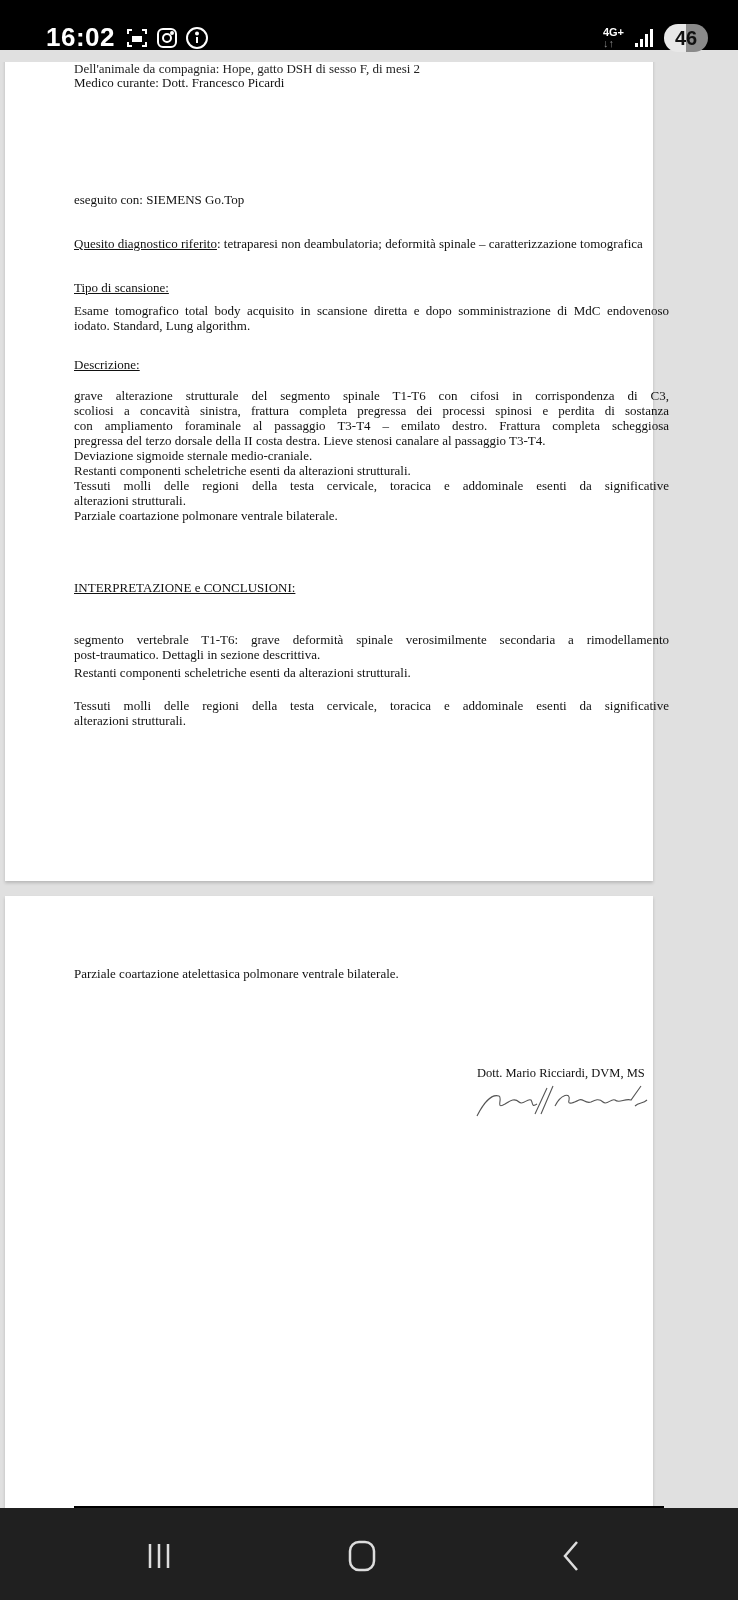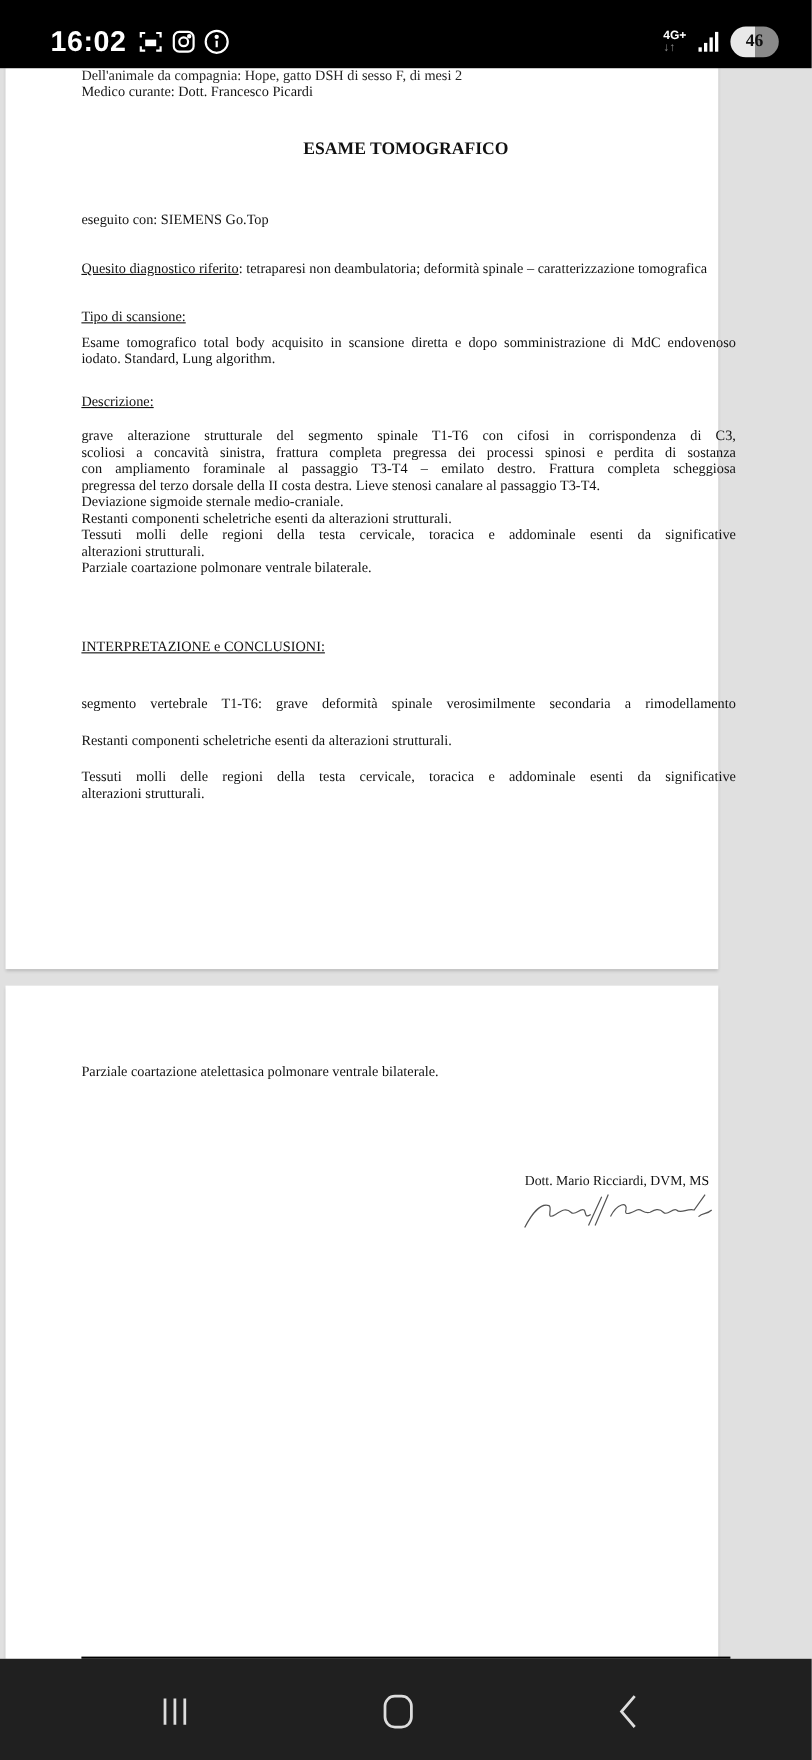--- a/index.html
+++ b/index.html
@@ -1,26 +1,26 @@
 <!DOCTYPE html>
 <html><head>
 <meta charset="utf-8">
 <style>
   * { box-sizing: border-box; margin: 0; padding: 0; }
   html, body { width: 738px; height: 1600px; overflow: hidden; background: #e0e0e0; }
   body { position: relative; font-family: "Liberation Serif", serif; color: #111; }
 
-  .status-bar { position: absolute; left: 0; top: 0; width: 738px; height: 62px; background: #000; z-index: 10; }
+  .status-bar { position: absolute; left: 0; top: 0; width: 738px; height: 50px; background: #000; z-index: 10; }
   .status-time { position: absolute; left: 46px; top: 22px; color: #fff; font-family: "Liberation Sans", sans-serif; font-weight: bold; font-size: 26px; letter-spacing: 0.5px; }
   .status-icons-left { position: absolute; left: 125px; top: 26px; display: flex; gap: 6px; }
   .status-icons-left svg { width: 24px; height: 24px; }
   .status-right { position: absolute; right: 30px; top: 24px; display: flex; align-items: center; gap: 10px; }
   .net { color: #fff; font-family: "Liberation Sans", sans-serif; font-size: 11px; font-weight: bold; line-height: 11px; text-align: left; }
   .net .arrows { color: #888; font-size: 11px; }
-  .battery { width: 44px; height: 28px; border-radius: 14px; background: linear-gradient(90deg, #e8e8e8 0 50%, #8a8a8a 50% 100%); color: #111; font-family: Liberation Serif, serif; font-weight: bold; font-size: 16px; display: flex; align-items: center; justify-content: center; text-align: right; }
+  .battery { width: 44px; height: 28px; border-radius: 14px; background: linear-gradient(90deg, #e8e8e8 0 50%, #8a8a8a 50% 100%); color: #111; font-family: Liberation Sans, sans-serif; font-weight: bold; font-size: 20px; display: flex; align-items: center; justify-content: center; text-align: right; }
 
   .viewer { position: absolute; left: 0; top: 62px; width: 738px; height: 1446px; background: #e0e0e0; overflow: hidden; }
   .page { position: absolute; left: 5px; width: 648px; background: #fff; box-shadow: 0 2px 3px rgba(0,0,0,0.18); }
   .page1 { top: -40px; height: 859px; }
   .page2 { top: 834px; height: 700px; }
 
   .doc-line { position: absolute; left: 69px; font-size: 13px; line-height: 15px; }
   .cut-line { top: 39px; color: #222; }
   .medico { top: 53px; }
   .title { position: absolute; left: 0; width: 728px; top: 105px; text-align: center; font-weight: bold; font-size: 16px; }
@@ -74,21 +74,20 @@
     </svg>
     <div class="battery">46</div>
   </div>
 </div>
 
 <div class="viewer">
 
   <div class="page page1">
     <div class="doc-line cut-line">Dell'animale da compagnia: Hope, gatto DSH di sesso F, di mesi 2</div>
     <div class="doc-line medico">Medico curante: Dott. Francesco Picardi</div>
-    <div class="title">ESAME TOMOGRAFICO</div>
     <div class="doc-line eseguito">eseguito con: SIEMENS  Go.Top</div>
     <div class="doc-line quesito">
       <span class="u">Quesito diagnostico riferito</span><span>: tetraparesi non deambulatoria; deformità spinale – caratterizzazione tomografica</span>
     </div>
 
     <div class="section-head" style="top:258px">Tipo di scansione:</div>
     <div class="para" style="top:281px">
       <span class="ln" style="text-align-last:justify">Esame tomografico total body acquisito in scansione diretta e dopo somministrazione di MdC endovenoso</span>
       <span class="ln">iodato. Standard, Lung algorithm.</span>
     </div>
@@ -102,20 +101,21 @@
       <span class="ln">Deviazione sigmoide sternale medio-craniale.</span>
       <span class="ln">Restanti componenti scheletriche esenti da alterazioni strutturali.</span>
       <span class="ln" style="text-align-last:justify">Tessuti molli delle regioni della testa cervicale, toracica e addominale esenti da significative</span>
       <span class="ln">alterazioni strutturali.</span>
       <span class="ln">Parziale coartazione polmonare ventrale bilaterale.</span>
     </div>
 
     <div class="section-head" style="top:558px">INTERPRETAZIONE e CONCLUSIONI:</div>
     <div class="para" style="top:610px">
       <span class="ln" style="text-align-last:justify">segmento vertebrale T1-T6: grave deformità spinale verosimilmente secondaria a rimodellamento</span>
+      <span class="ln">post-traumatico. Dettagli in sezione descrittiva.</span>
     </div>
     <div class="para" style="top:643px">Restanti componenti scheletriche esenti da alterazioni strutturali.</div>
     <div class="para" style="top:676px">
       <span class="ln" style="text-align-last:justify">Tessuti molli delle regioni della testa cervicale, toracica e addominale esenti da significative</span>
       <span class="ln">alterazioni strutturali.</span>
     </div>
   </div>
 
   <div class="page page2">
     <div class="doc-line" style="top:70px">Parziale coartazione atelettasica polmonare ventrale bilaterale.</div>

